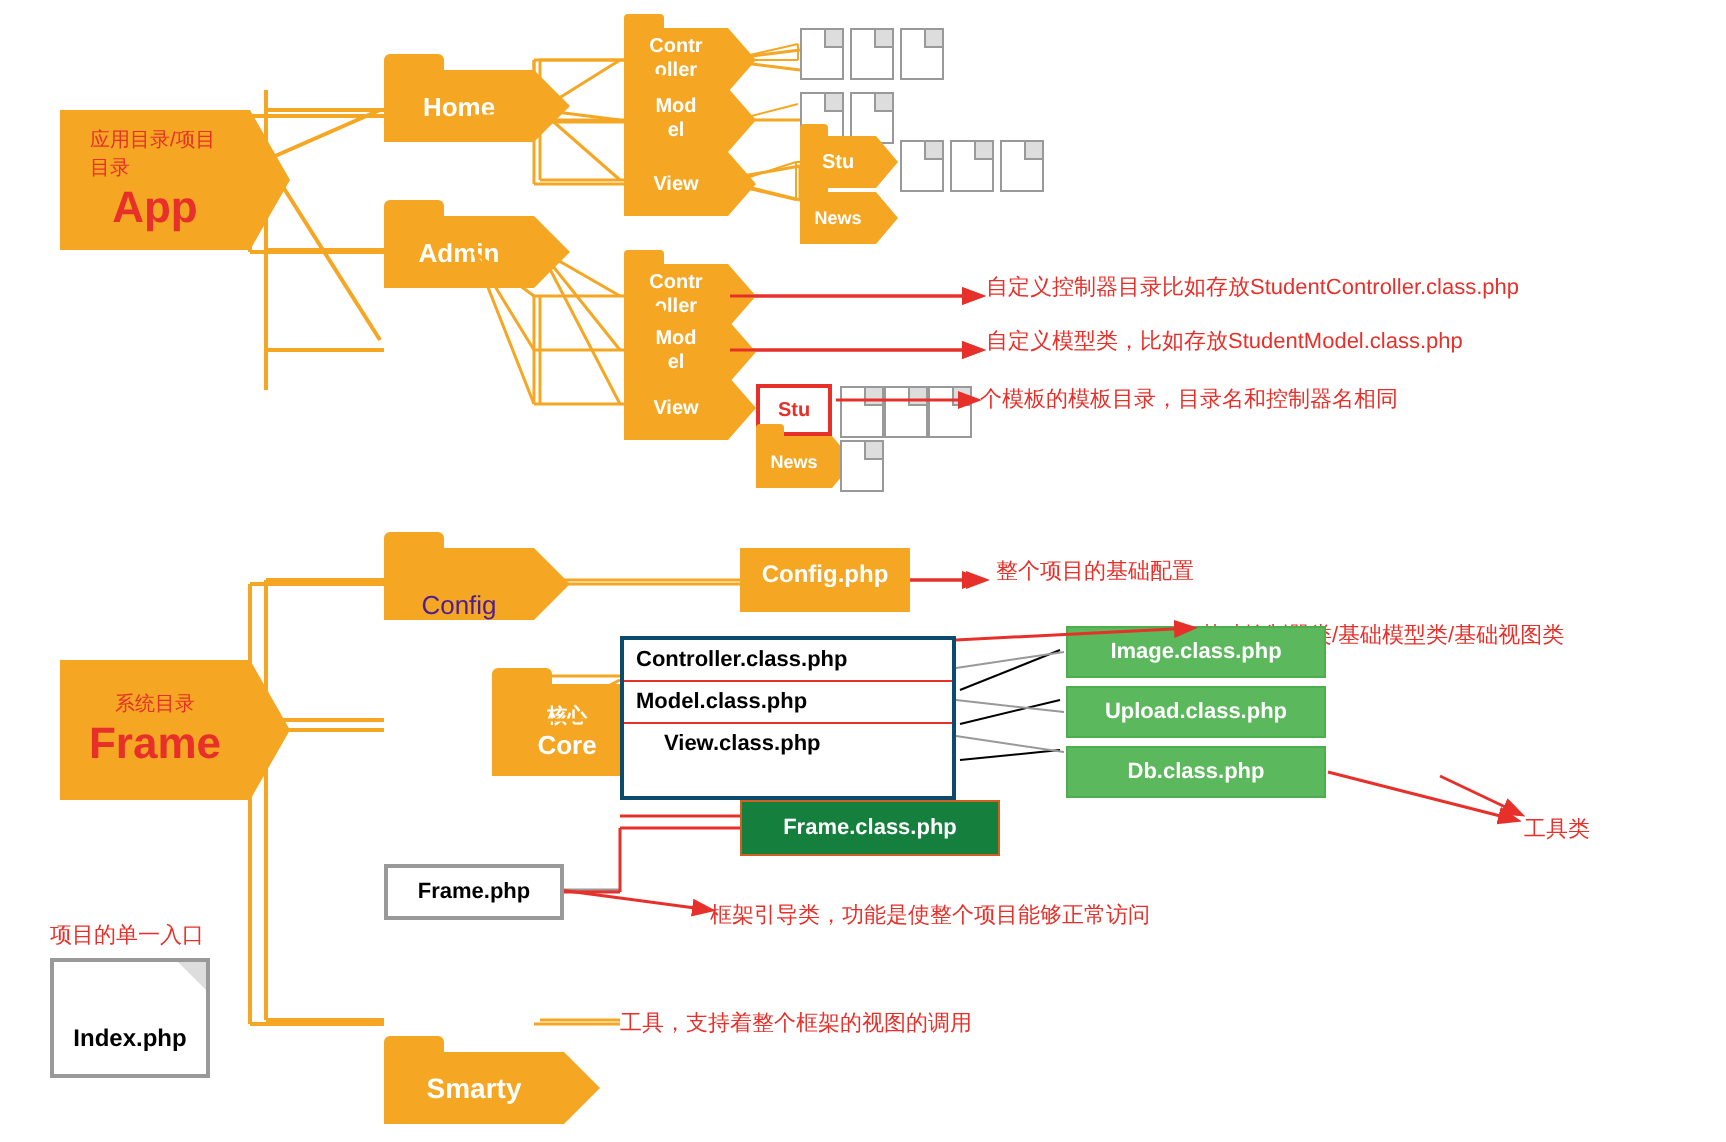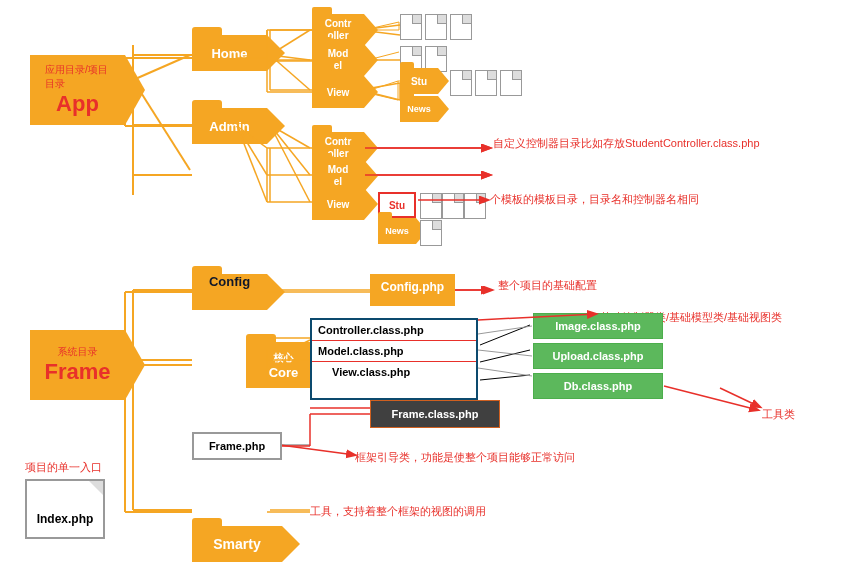--- a/index.html
+++ b/index.html
@@ -117,21 +117,21 @@
       justify-content: center;
       font-size: 11px;
       font-weight: bold;
       color: #fff;
       padding: 4px 8px;
     }
 
     
     .orange-box {
       position: absolute;
-      background: #404040;
+      background: #15803d;
       border: 1px solid #d06020;
       display: flex;
       align-items: center;
       justify-content: center;
       font-size: 11px;
       font-weight: bold;
       color: #fff;
       padding: 4px 8px;
     }
 
@@ -351,20 +351,21 @@
 <div style="position:absolute; left:378px; top:218px;">
   <div style="background:#F5A623; width:38px; height:26px; display:flex; align-items:center; justify-content:center; font-size:9px; color:#fff; font-weight:bold; position:relative;">
     <div style="position:absolute; top:-6px; left:0; width:14px; height:6px; background:#F5A623; border-radius:2px 2px 0 0;"></div>
     <span>News</span>
     <div style="position:absolute; right:-11px; top:0; width:0; height:0; border-top:13px solid transparent; border-bottom:13px solid transparent; border-left:11px solid #F5A623;"></div>
   </div>
 </div>
 <div class="file-icon" style="left:420px; top:220px;"></div>
 
 <div class="annotation" style="left:493px; top:136px;">自定义控制器目录比如存放StudentController.class.php</div>
+<div class="annotation" style="left:493px; top:163px;">自定义模型类，比如存放StudentModel.class.php</div>
 <div class="annotation" style="left:490px; top:192px;">个模板的模板目录，目录名和控制器名相同</div>
 
 <svg style="position:absolute;top:0;left:0;width:863px;height:571px;pointer-events:none;" xmlns="http://www.w3.org/2000/svg">
   <defs>
     <marker id="arr1" markerWidth="8" markerHeight="8" refX="6" refY="3" orient="auto">
       <path d="M0,0 L0,6 L8,3 z" fill="#E8302A"></path>
     </marker>
   </defs>
 
   <line x1="365" y1="148" x2="490" y2="148" stroke="#E8302A" stroke-width="1.5" marker-end="url(#arr1)"></line>
@@ -381,21 +382,21 @@
 
   <line x1="280" y1="445" x2="355" y2="455" stroke="#E8302A" stroke-width="1.5" marker-end="url(#arr1)"></line>
 </svg>
 
 <div class="main-banner" style="left:30px; top:330px; width:95px; height:70px;">
   <span class="subtitle">系统目录</span>
   <span class="title">Frame</span>
 </div>
 
 <div style="position:absolute; left:192px; top:274px;">
-  <div style="background:#F5A623; width:75px; height:36px; display:flex; align-items:flex-start; justify-content:center; font-weight:bold; color:#0f172a; font-size:13px; position:relative;">
+  <div style="background:#F5A623; width:75px; height:36px; display:flex; align-items:flex-end; justify-content:center; font-weight:normal; color:#4c1d95; font-size:13px; position:relative;">
     <div style="position:absolute; top:-8px; left:0; width:30px; height:8px; background:#F5A623; border-radius:3px 3px 0 0;"></div>
     <span>Config</span>
     <div style="position:absolute; right:-18px; top:0; width:0; height:0; border-top:18px solid transparent; border-bottom:18px solid transparent; border-left:18px solid #F5A623;"></div>
   </div>
 </div>
 
 <div class="config-box" style="left:370px; top:274px; width:85px; height:32px;">
   <span>Config.php</span>
 </div>
 

